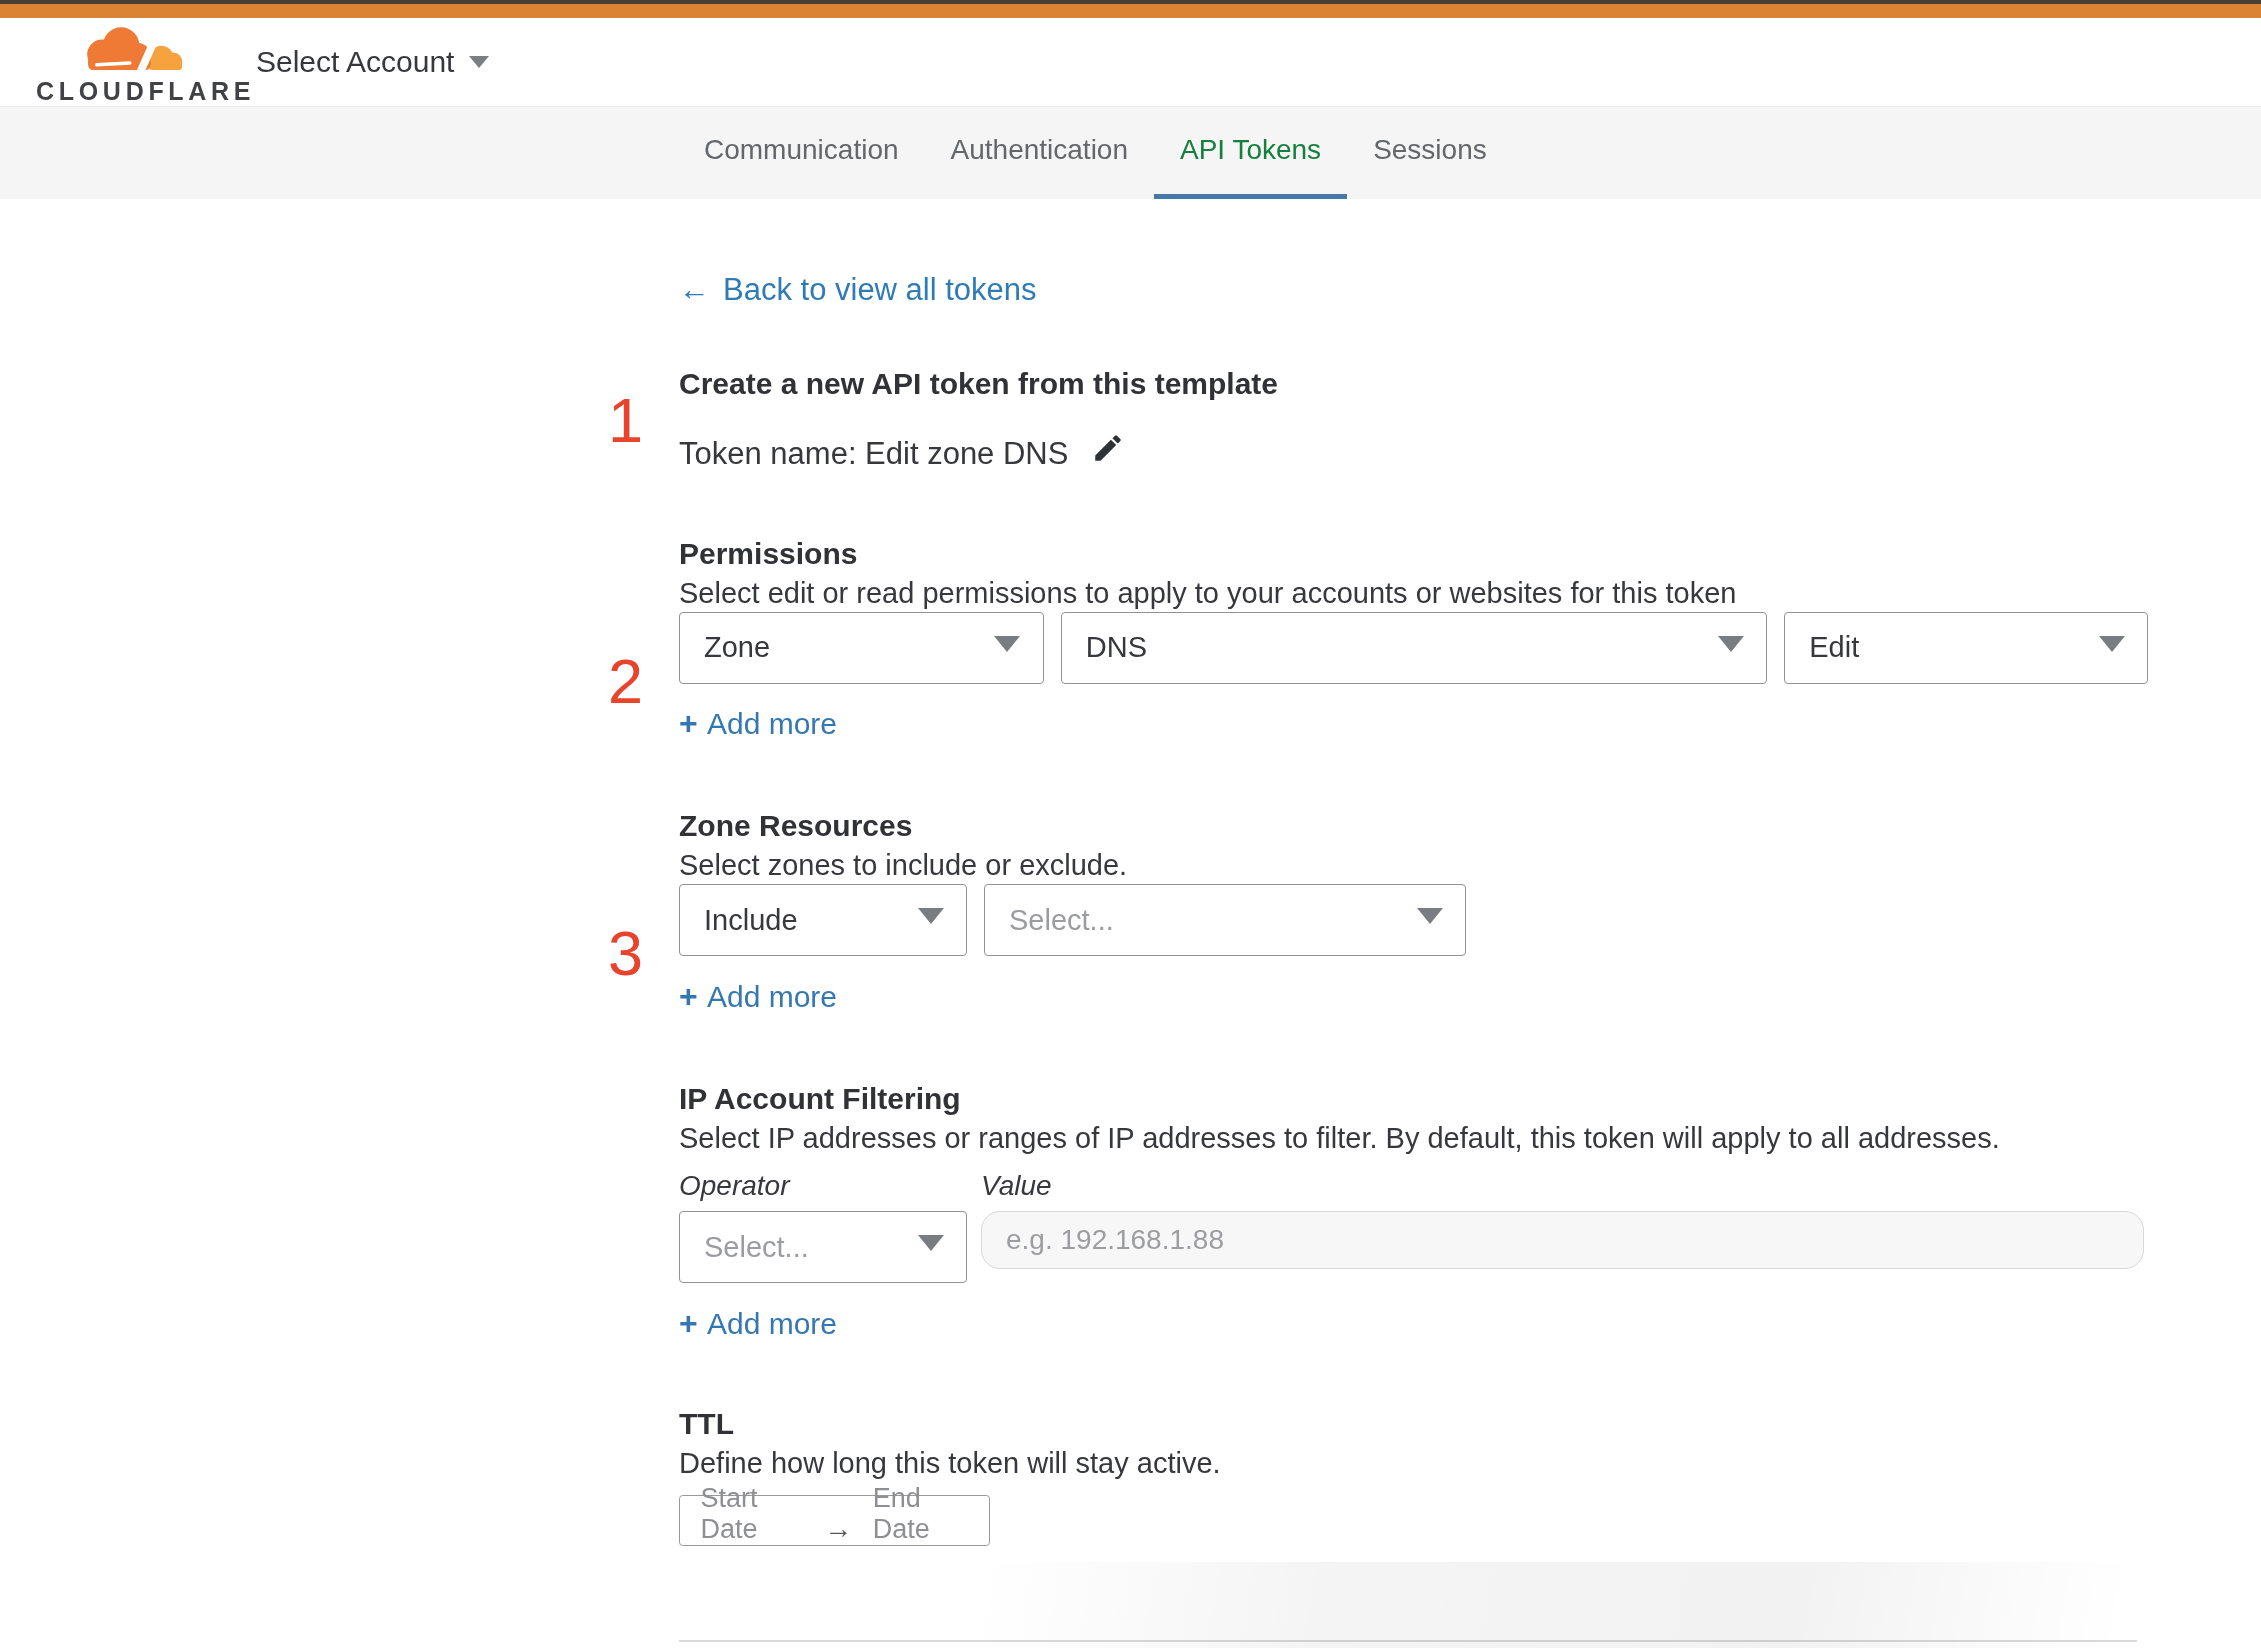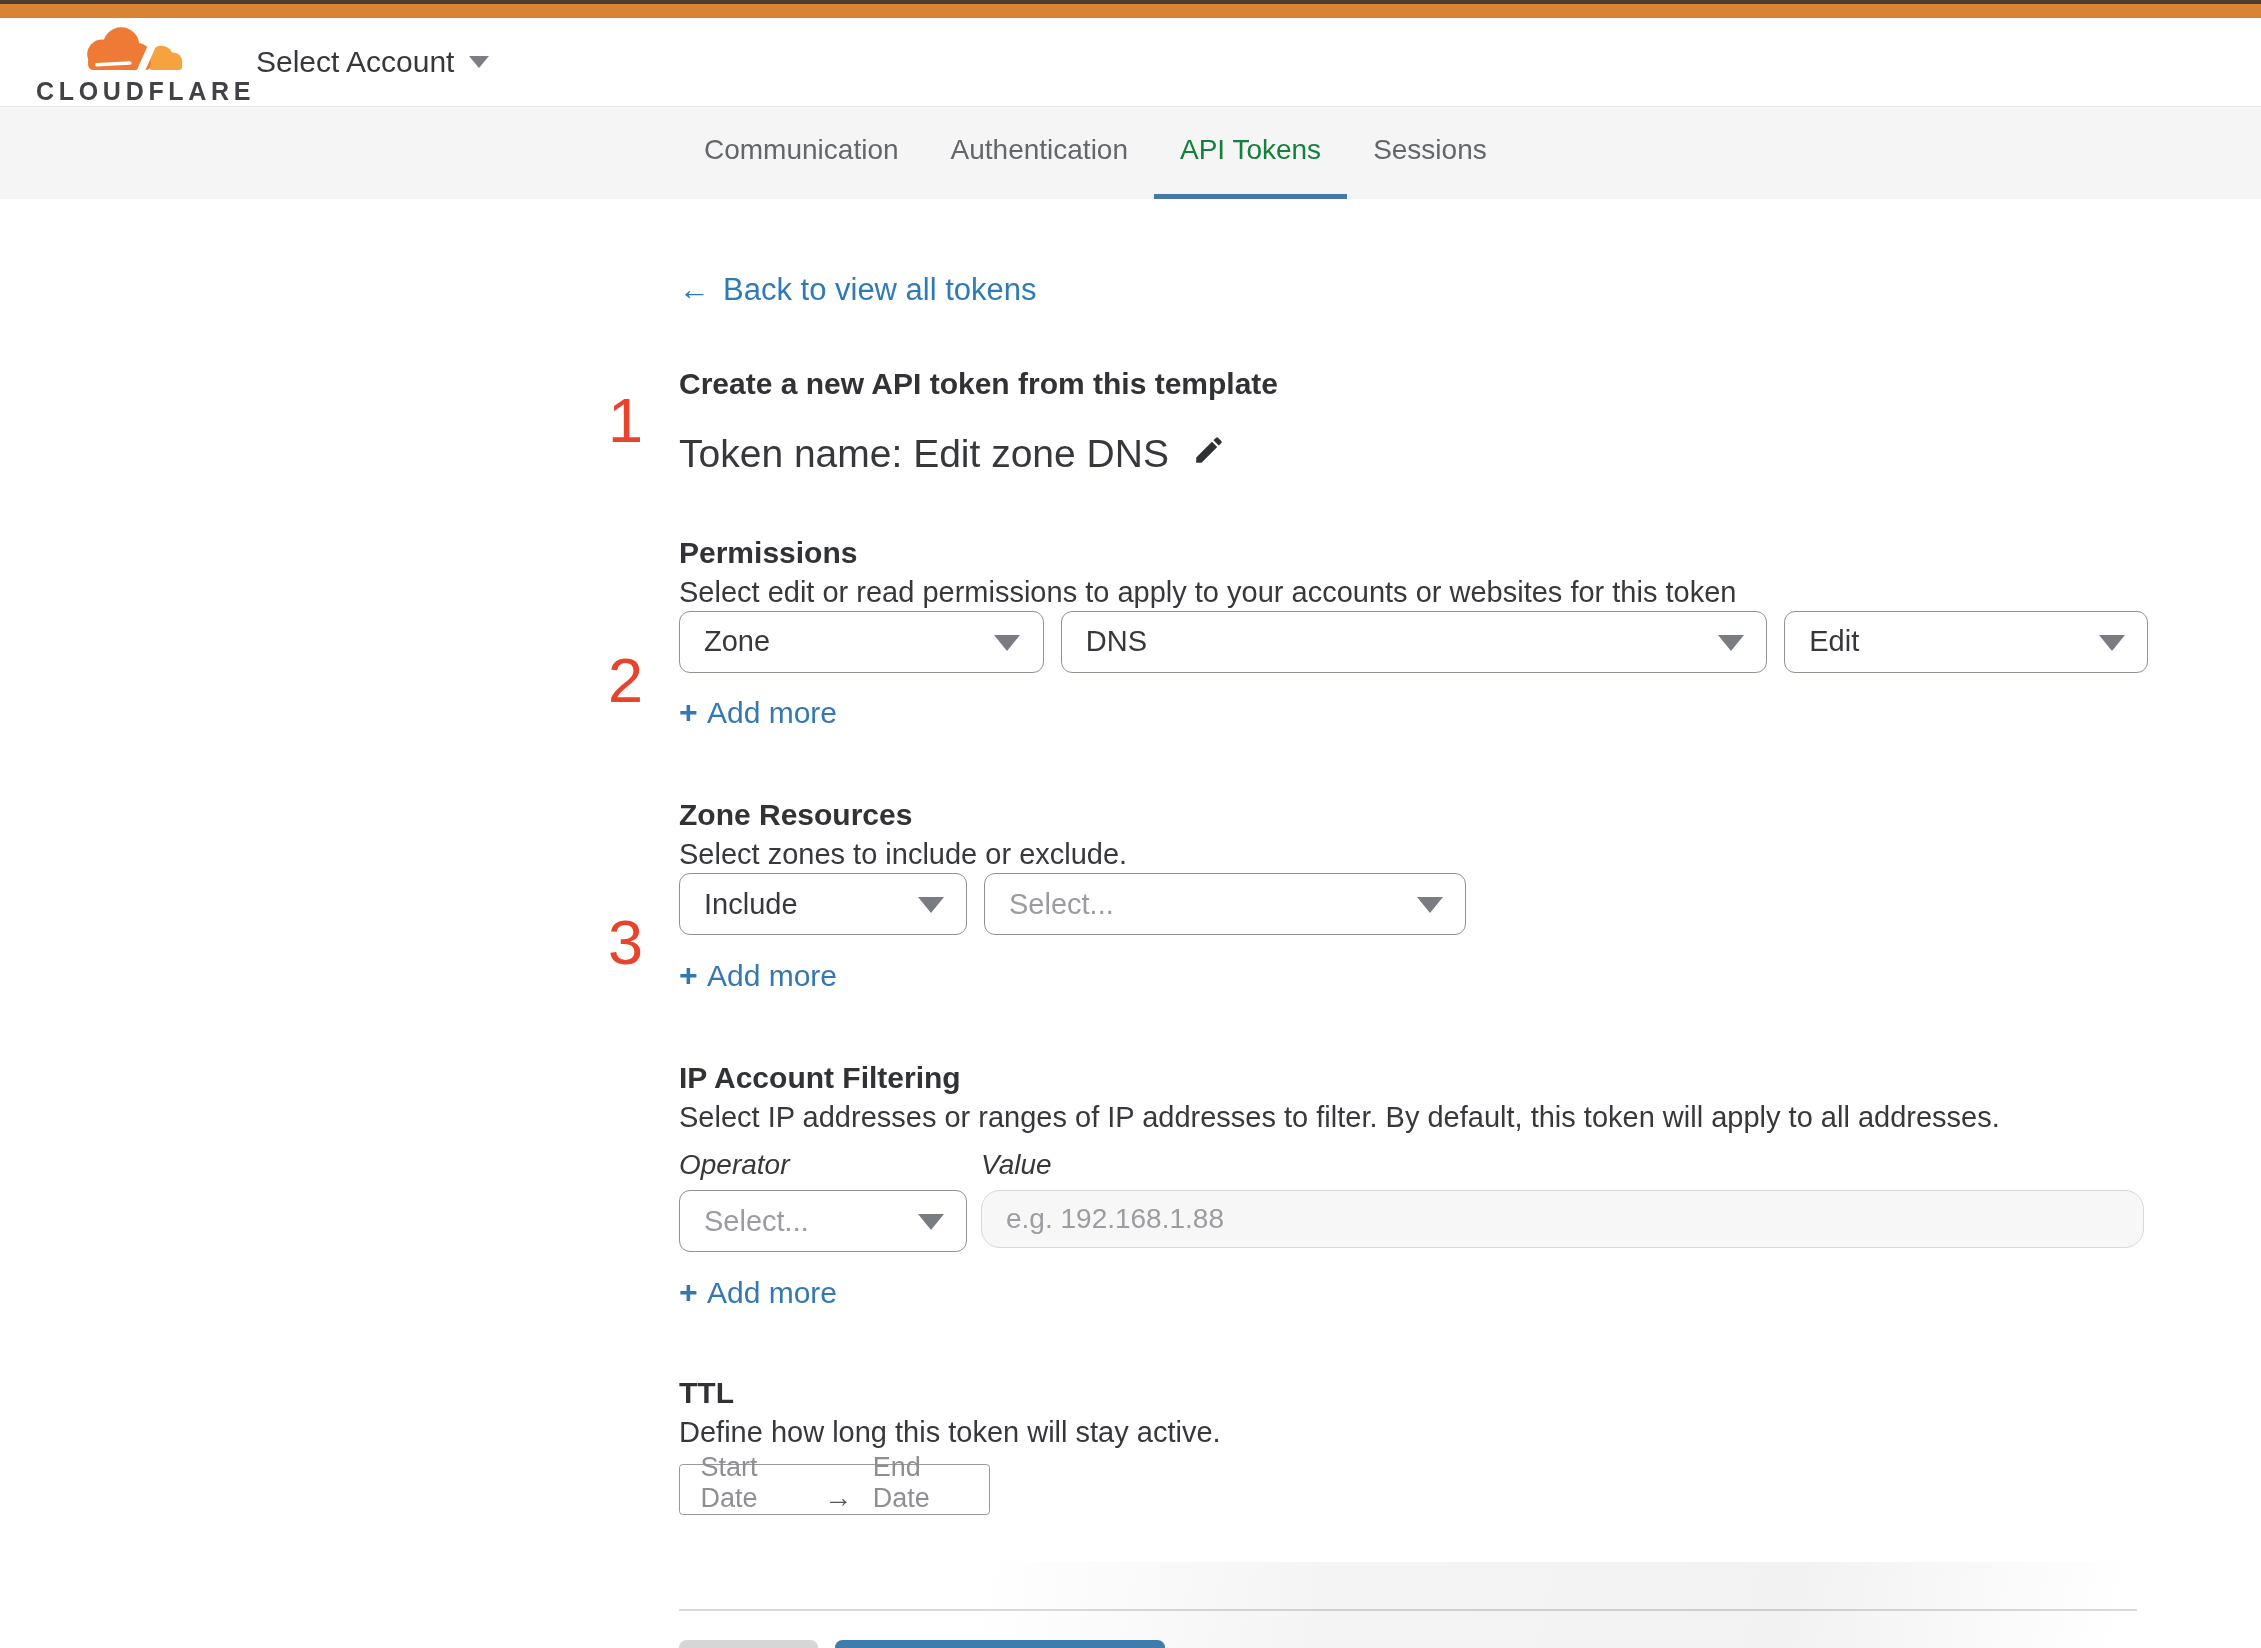--- a/index.html
+++ b/index.html
@@ -28,33 +28,33 @@
 
   .back-link { display:inline-flex; align-items:center; gap:13px; font-size:31px; color:#2F7BB8; line-height:39px; text-decoration:none; cursor:pointer; }
 
   .section { position:relative; }
   .step-num { position:absolute; left:-71px; font-size:63px; line-height:58px; color:#E8432C; font-weight:400; }
 
   .sec-title { font-size:30px; font-weight:bold; line-height:42px; color:#303235; }
   .sec-desc { font-size:29px; line-height:37px; color:#36383B; }
 
   .s1 { margin-top:54px; }
-  .s1 .token-line { margin-top:26px; font-size:39px; line-height:45px; display:flex; align-items:center; gap:23px; }
+  .s1 .token-line { margin-top:26px; font-size:31px; line-height:45px; display:flex; align-items:center; gap:23px; }
   .s1 .step-num { top:28px; }
 
   .row { display:flex; gap:17px; margin-top:0; }
   .s2 { margin-top:56px; }
   .s2 .step-num { top:119px; }
   .s3 { margin-top:62px; }
   .s3 .step-num { top:119px; }
   .s4 { margin-top:62px; }
   .s5 { margin-top:60px; }
 
   
-  .dd { position:relative; height:62px; border:1.9px solid #8F9297; border-radius:11px; background:#fff; display:flex; align-items:center; padding:0 56px 0 24px; font-size:29px; color:#36383B; cursor:pointer; }
+  .dd { position:relative; height:72px; border:1.9px solid #8F9297; border-radius:4px; background:#fff; display:flex; align-items:center; padding:0 56px 0 24px; font-size:29px; color:#36383B; cursor:pointer; }
   .dd .caret { position:absolute; right:22.4px; top:23px; width:0; height:0; border-left:13px solid transparent; border-right:13px solid transparent; border-top:16px solid #797C80; }
   .dd.ph { color:#9B9CA0; }
 
   .addmore { display:inline-flex; align-items:center; gap:9.3px; margin-top:20.5px; font-size:30px; line-height:39px; color:#3578B1; cursor:pointer; text-decoration:none; }
   .addmore .plus { font-size:32px; font-weight:bold; }
 
   .field-labels { display:flex; gap:14px; margin-top:11.2px; }
   .field-labels .lbl { font-size:28px; line-height:35px; color:#36383B;font-style:italic; }
 
   .ip-row { margin-top:8.4px; display:flex; gap:14px; }

